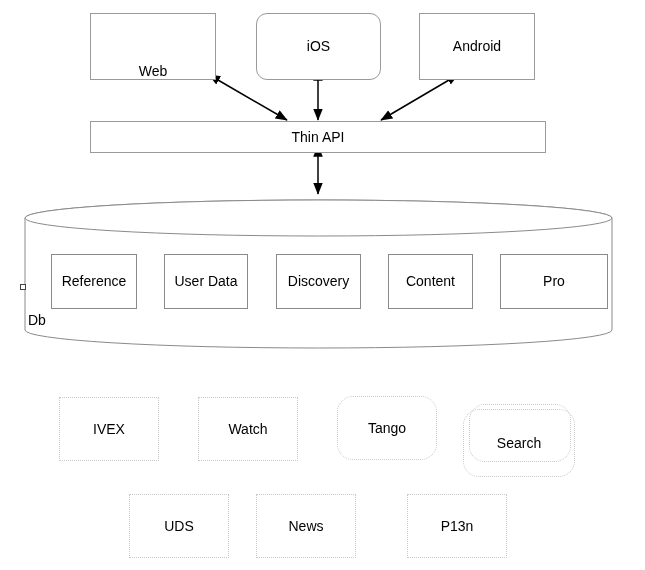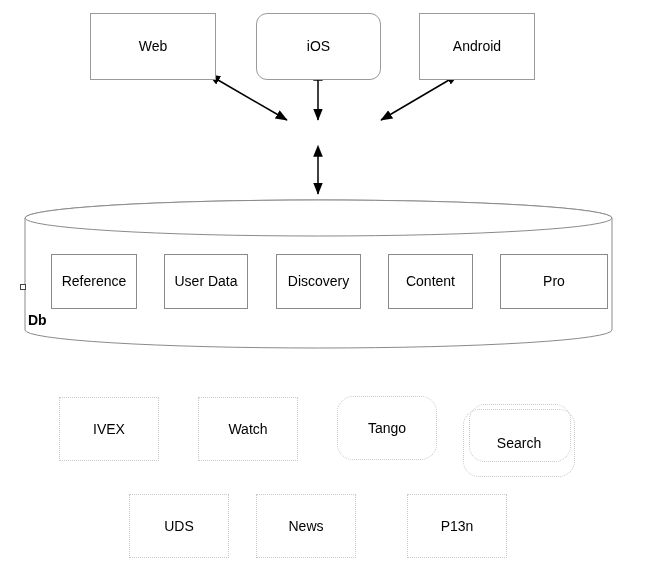--- a/index.html
+++ b/index.html
@@ -105,36 +105,39 @@
     <g id="cylinder-group" stroke="#8a8a8a" stroke-width="1" fill="#ffffff">
         <path d="M 25 218
      L 25 330
      A 293.5 18 0 0 0 612 330
      L 612 218
      A 293.5 18 0 0 0 25 218 Z" fill="#ffffff" stroke="#8a8a8a"></path>
         <ellipse cx="318.5" cy="218" rx="293.5" ry="18" fill="#ffffff" stroke="#8a8a8a"></ellipse>
       </g>
   </svg>
 
-  <div class="db-label" style="left:28px; top:312px;font-weight:bold;">Db</div>
+  <div class="db-label" style="left:28px; top:312px;">Db</div>
 
   <div class="handle" style="left:20px; top:284px;"></div>
 
   <div id="clients-group">
-      <div class="node client-box" style="left: 90px; top: 13px; width: 126px; height: 67px;">
+      <div class="node client-box" style="left: 90px; top: 13px; width: 126px; height: 67px; align-items: flex-end;">
         <span>Web</span>
       </div>
       <div class="node client-box" style="left: 256px; top: 13px; width: 125px; height: 67px; border-radius: 11px;">
         <span>iOS</span>
       </div>
       <div class="node client-box" style="left: 419px; top: 13px; width: 116px; height: 67px;">
         <span>Android</span>
       </div>
     </div>
 
+  <div class="node api-bar" id="api-box" style="left: 90px; top: 121px; width: 456px; height: 32px;">
+    <span>Thin API</span>
+  </div>
 
   <div id="db-boxes-group">
       <div class="node db-box" style="left: 51px; top: 254px; width: 86px; height: 55px;">
         <span>Reference</span>
       </div>
       <div class="node db-box" style="left: 164px; top: 254px; width: 84px; height: 55px;">
         <span>User Data</span>
       </div>
       <div class="node db-box" style="left: 276px; top: 254px; width: 85px; height: 55px; justify-content: center;">
         <span>Discovery</span>

